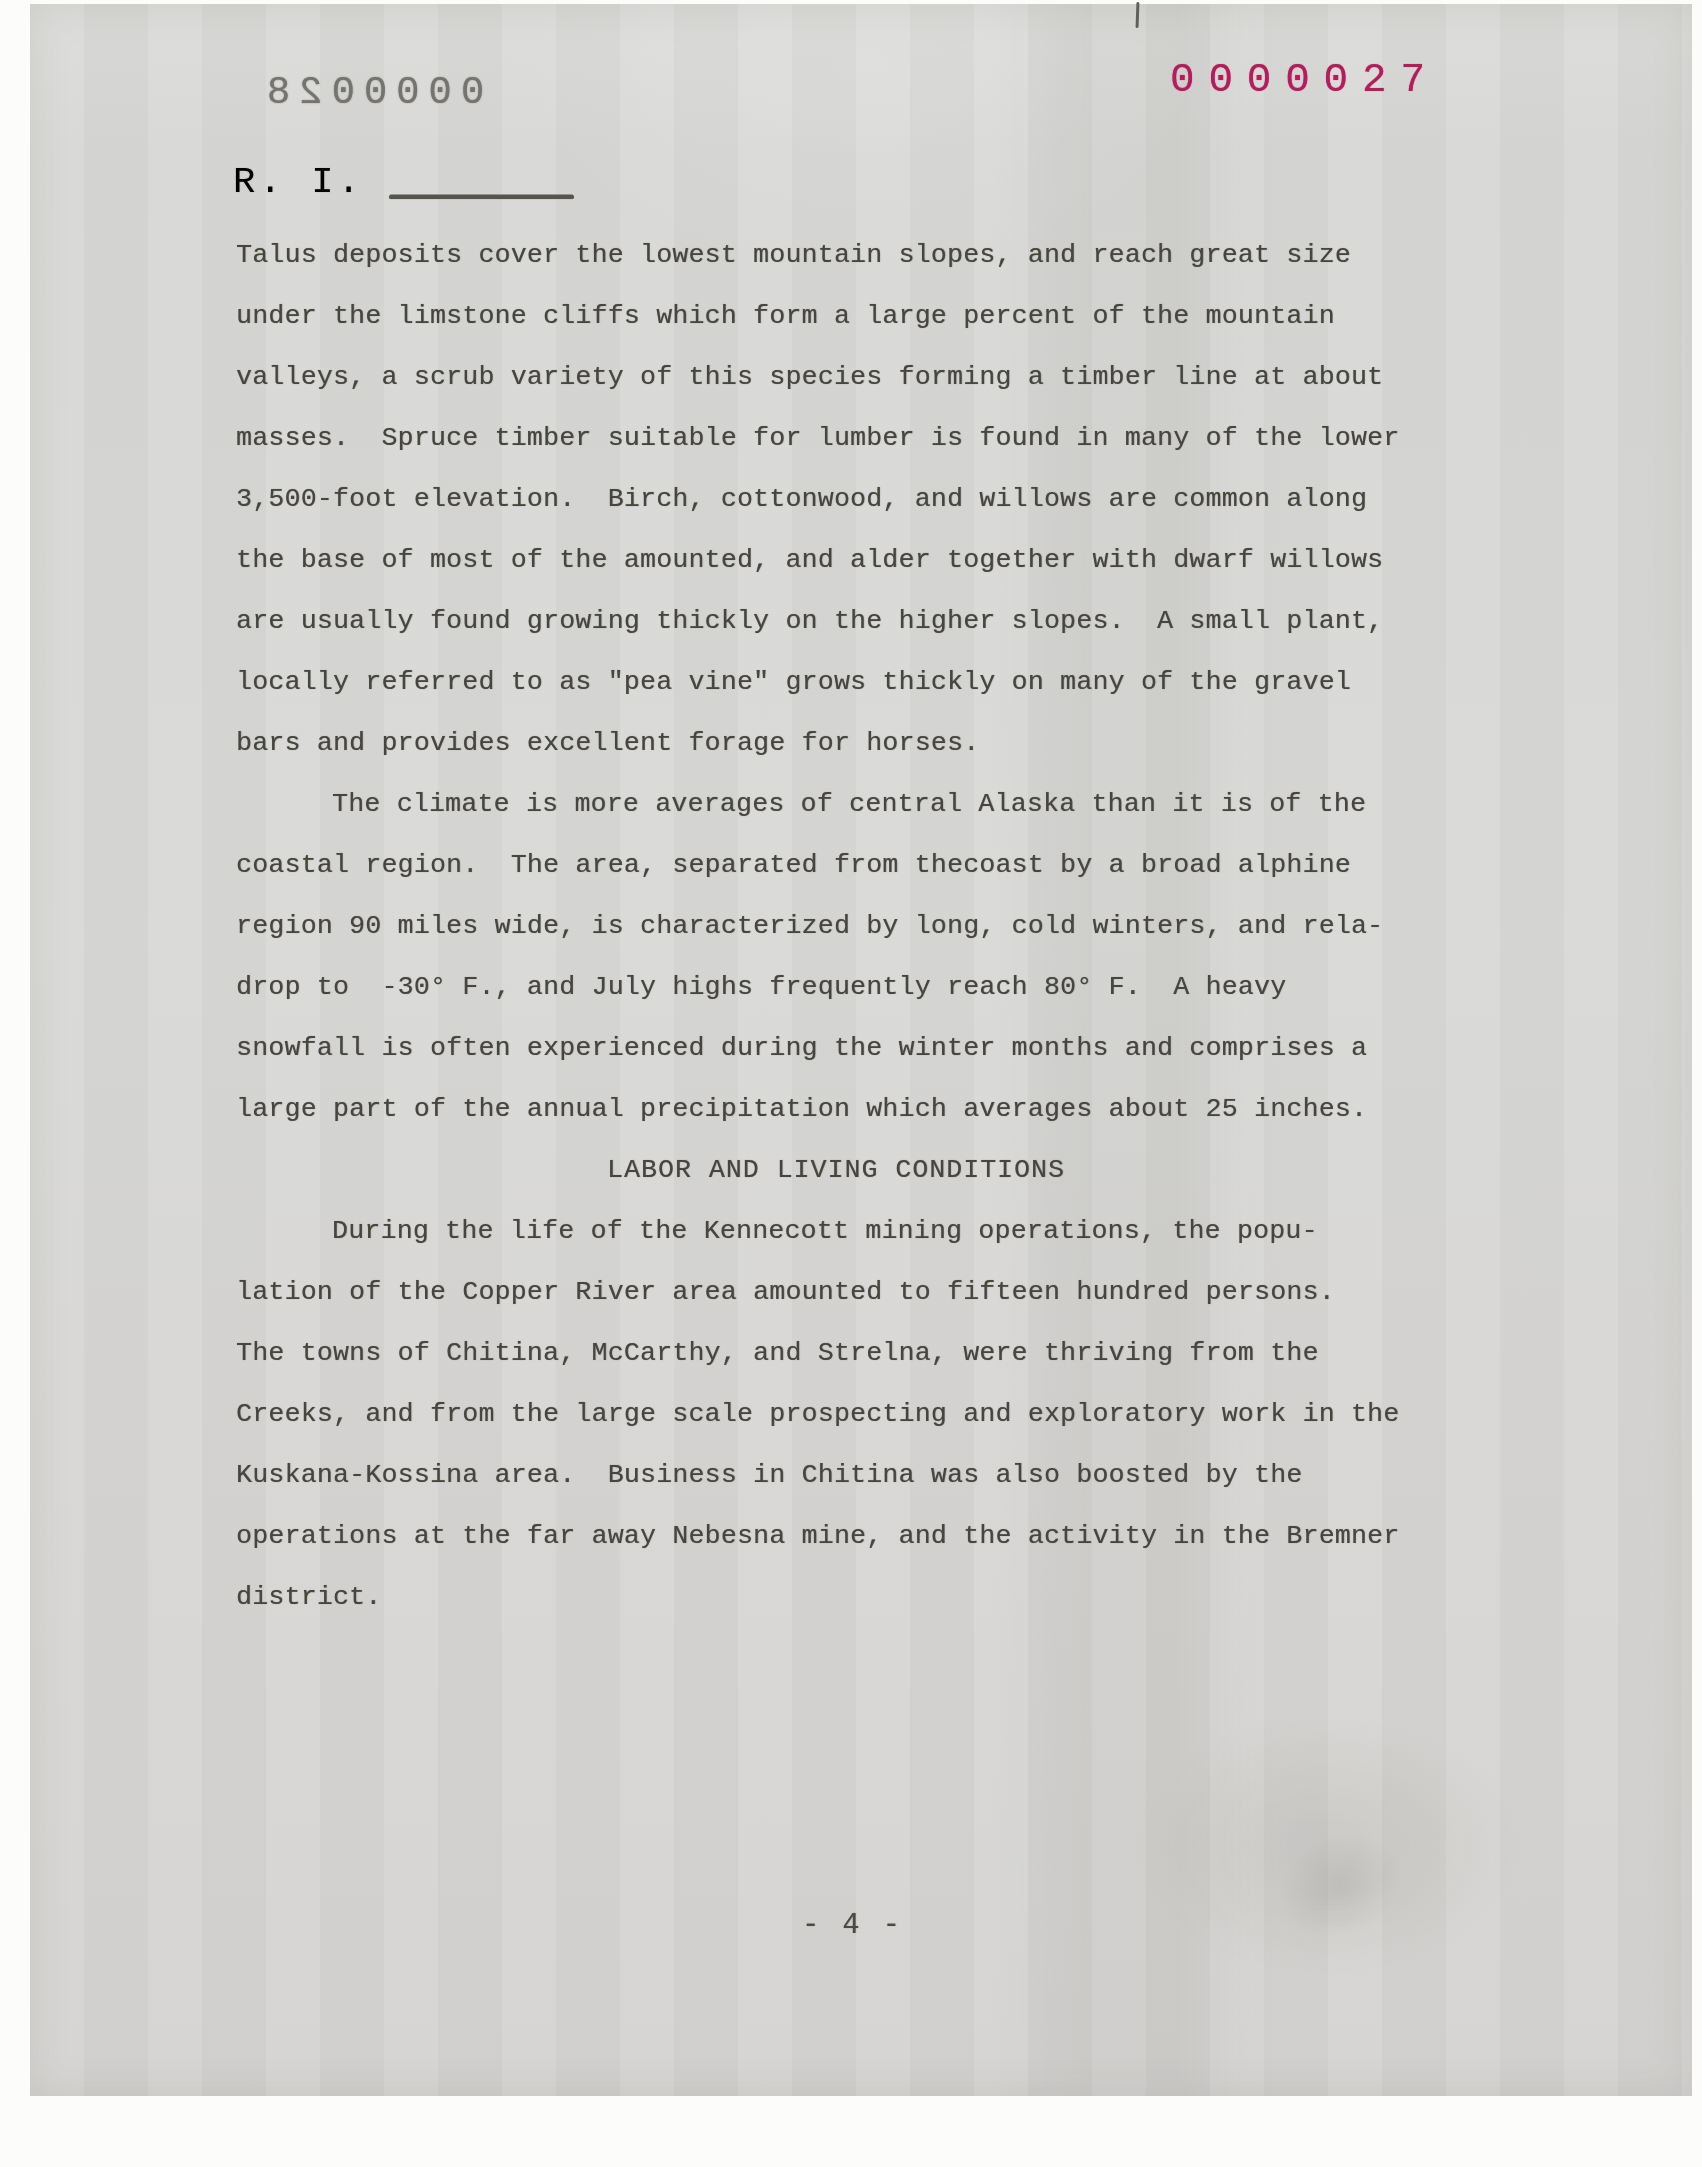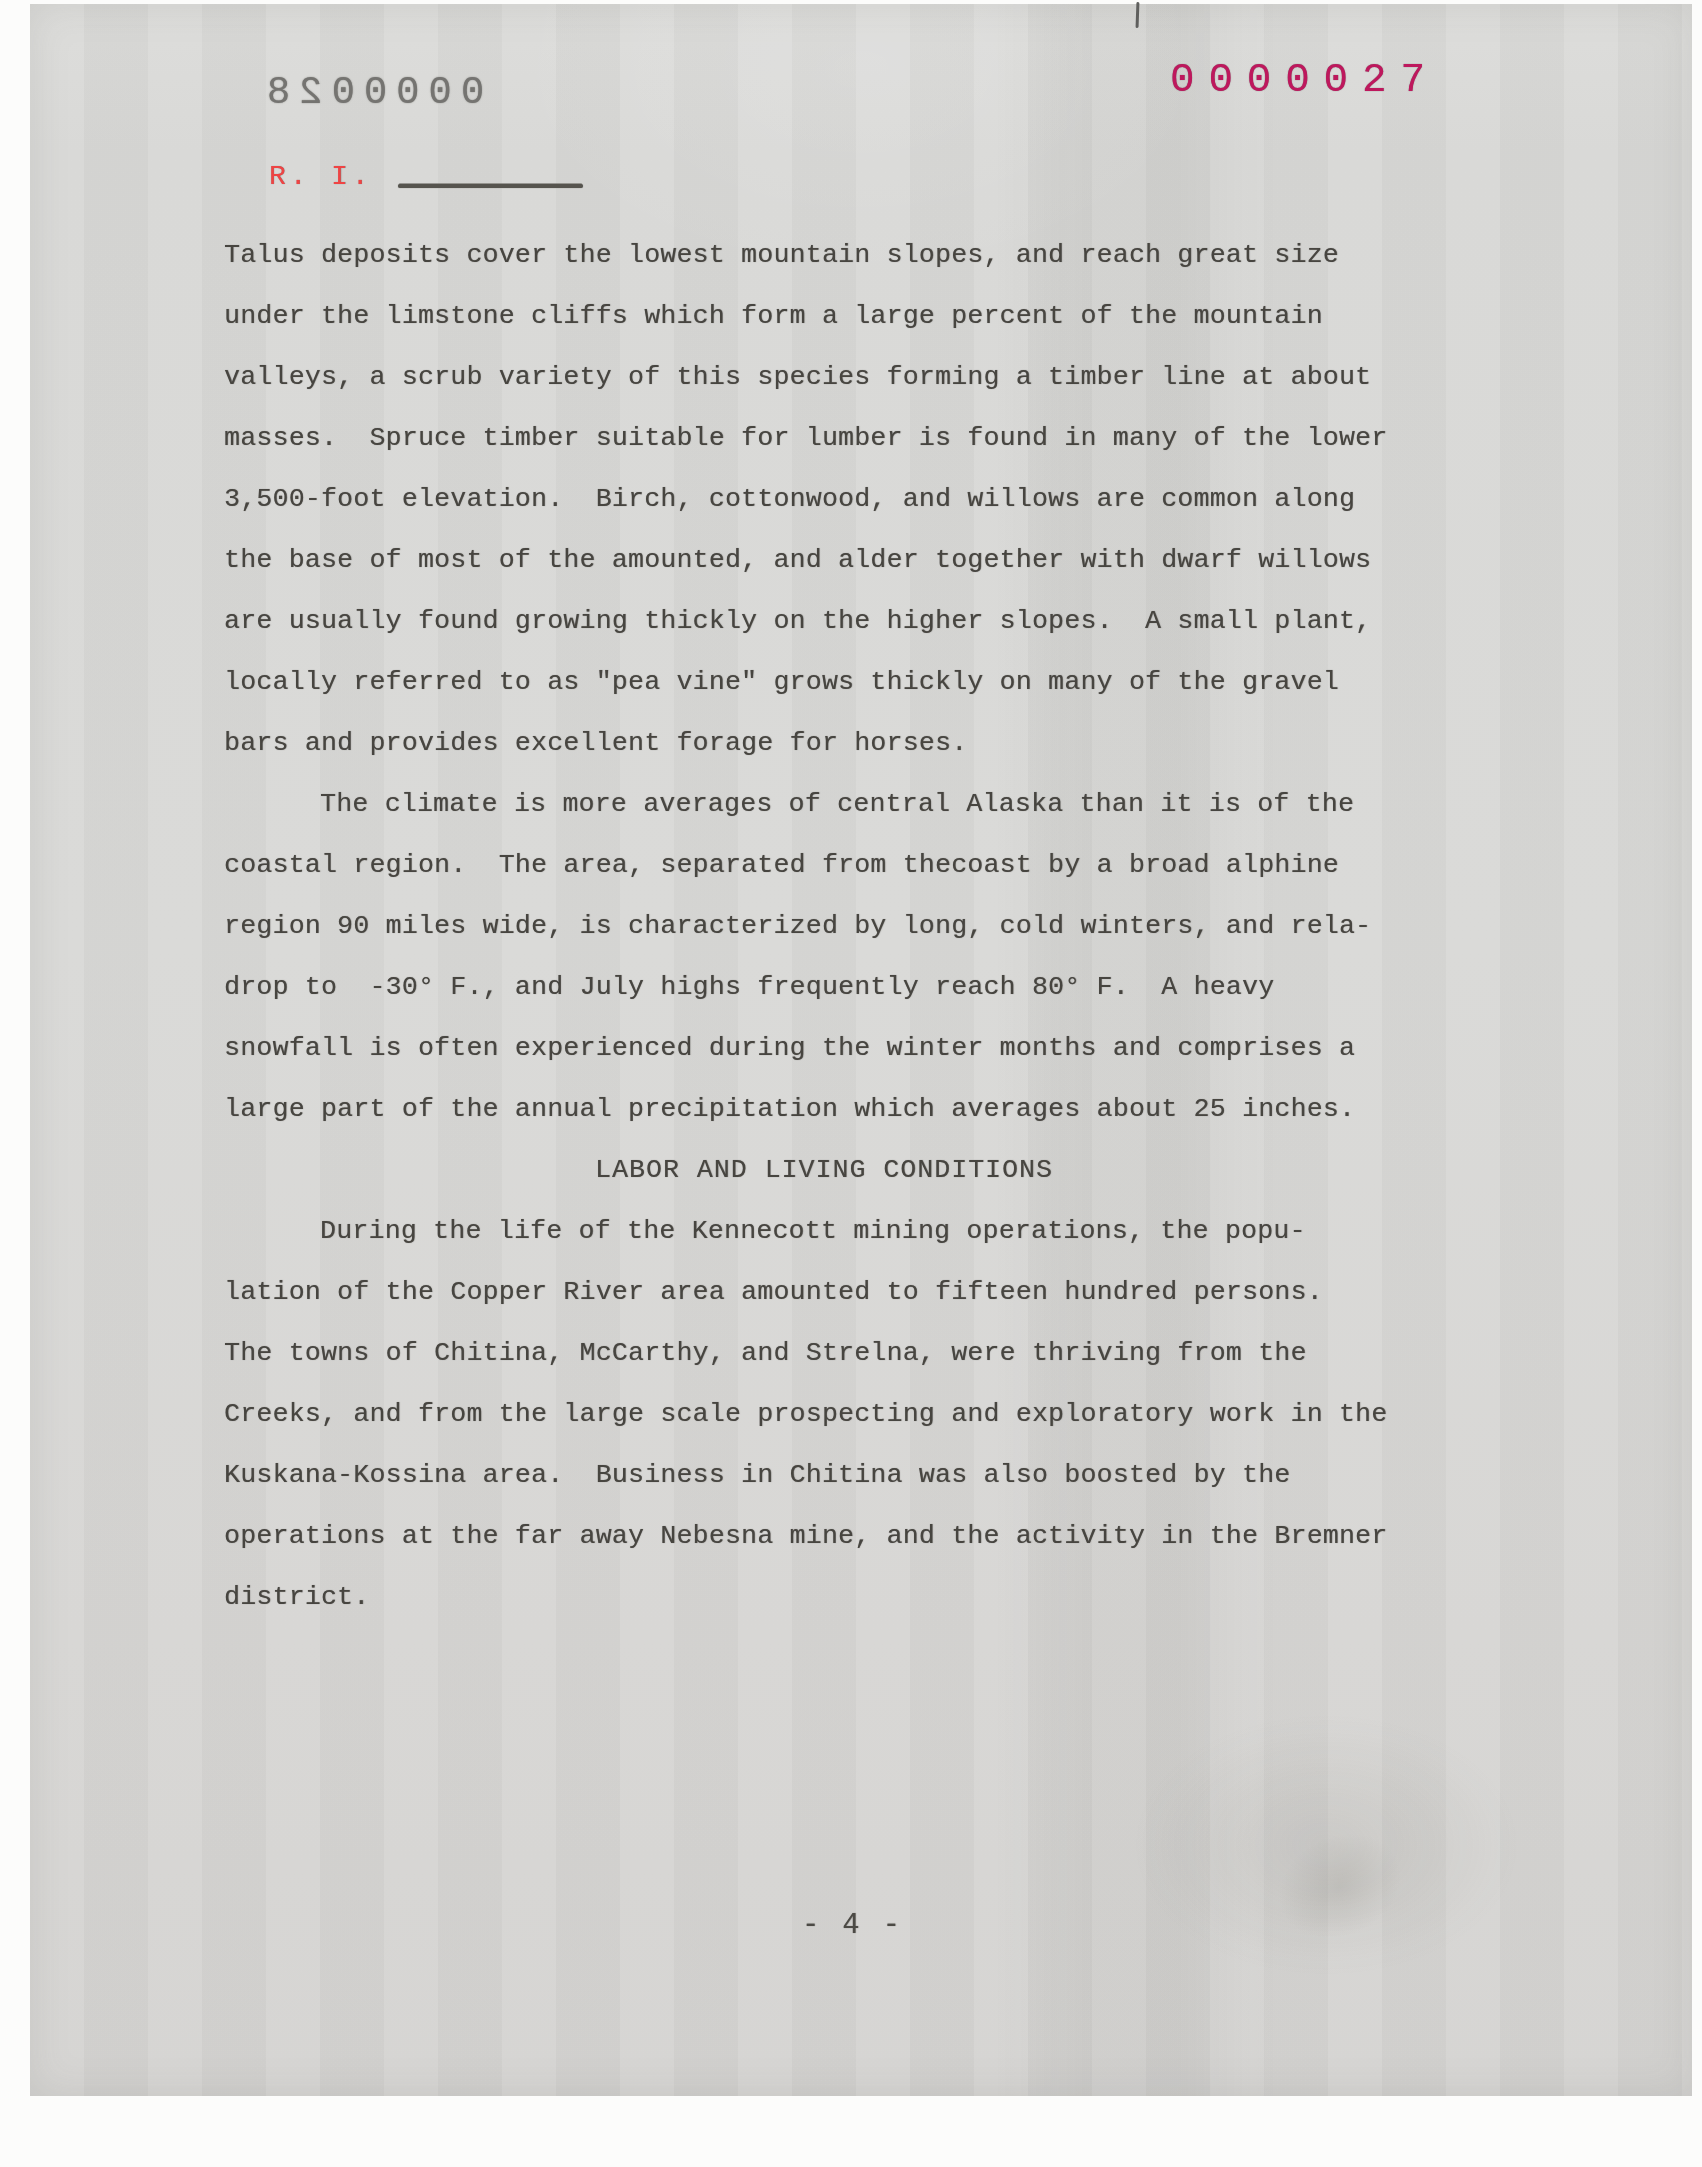--- a/index.html
+++ b/index.html
@@ -58,38 +58,37 @@
   }
 
   .ri-row {
     position: absolute;
     left: 233px; top: 161px;
     display: flex;
     align-items: flex-end;
     gap: 25.6px;
   }
   .ri-label {
-    font-size: 28px;
+    font-size: 37px;
     letter-spacing: 3.9px;
-    color: #ef4444;
+    color: #000000;
     white-space: pre;
     text-shadow: 0.3px 0.3px 0.8px rgba(55,54,50,0.6);
-    margin-left: 36px;
   }
   .ri-underline {
     width: 185px; height: 3.9px;
     margin-bottom: 3.9px;
     background: #56544e;
     border-radius: 2px;
     box-shadow: 0 -2px 0 -1px rgba(86,84,78,0.45), 0 0 1px rgba(60,60,55,0.7);
   }
 
   .text-block {
     position: absolute;
-    left: 224px; top: 225px;
+    left: 236px; top: 225px;
     width: 1200px;
   }
   .line {
     font-size: 26.6px;
     line-height: 61px;
     height: 61px;
     color: #474540;
     white-space: pre;
     letter-spacing: 0.2px;
     text-shadow: 0.4px 0.4px 0.9px rgba(58,56,52,0.55);

